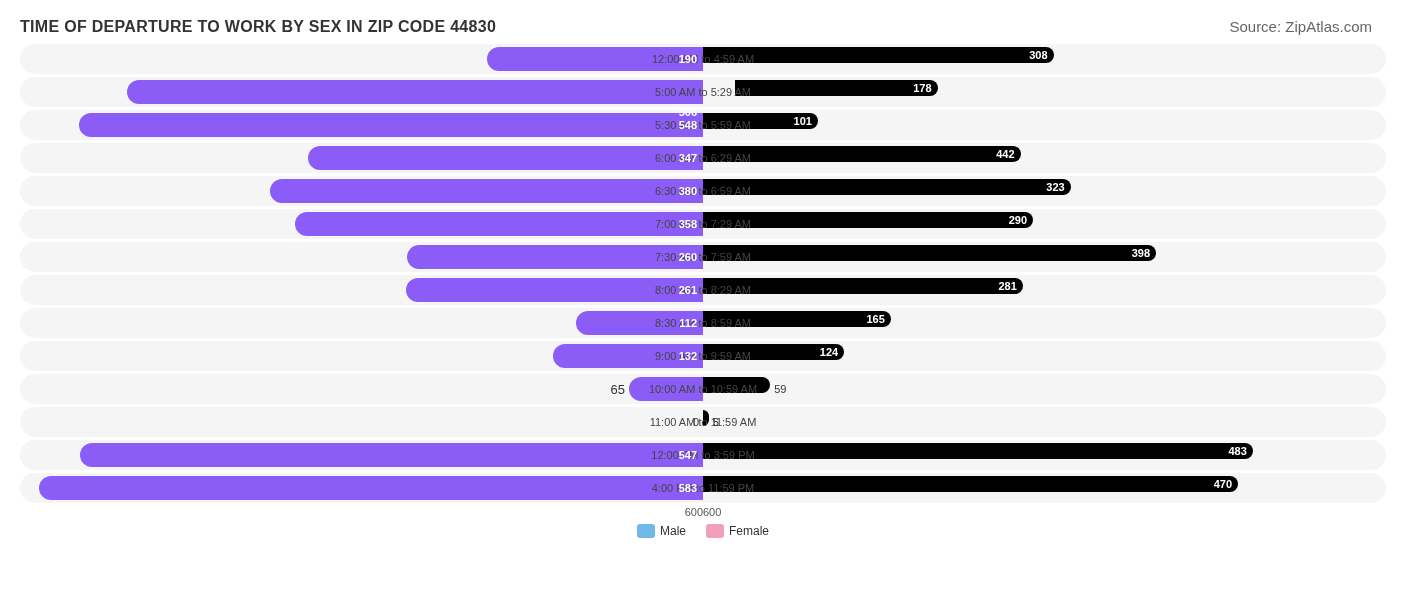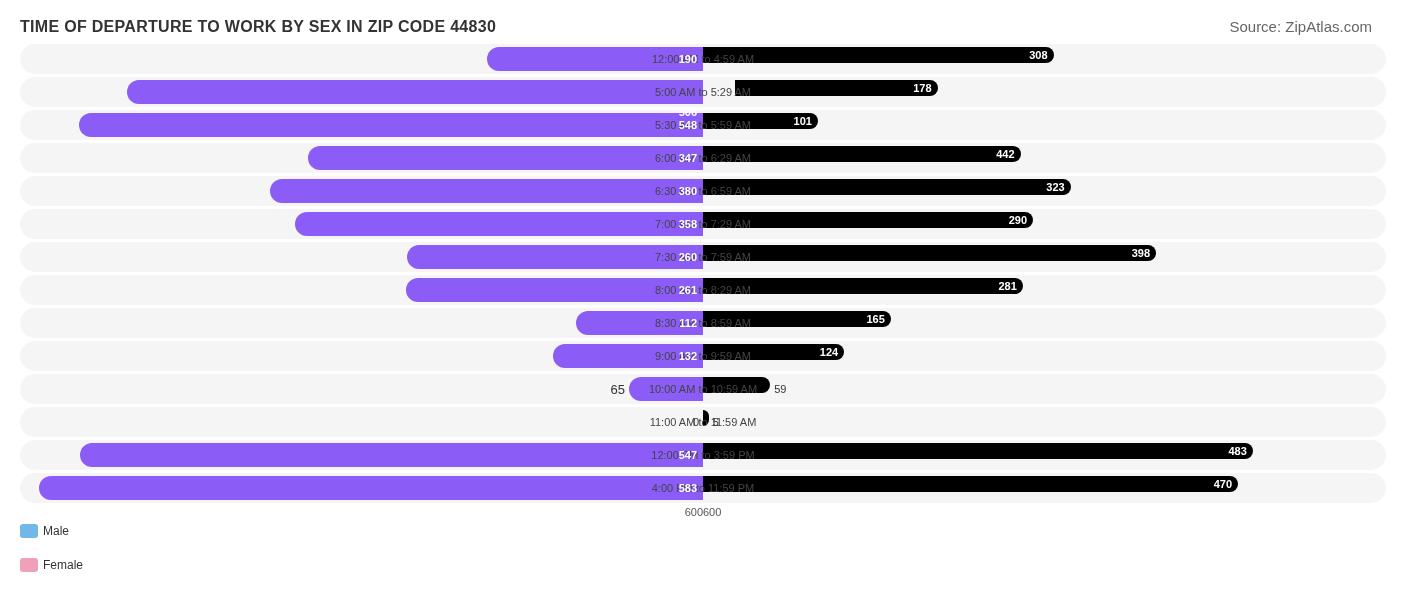--- a/index.html
+++ b/index.html
@@ -100,21 +100,20 @@
       font-weight: bold;
       z-index: 30;
       white-space: nowrap;
     }
     .legend {
       display: flex;
       justify-content: center;
       align-items: flex-start;
       gap: 20px;
       margin-top: 6px;
-      flex-direction: column;
     }
     .legend-item {
       display: flex;
       align-items: center;
       gap: 5px;
       font-size: 12px;
       color: #333;
     }
     .legend-swatch {
       width: 18px;

